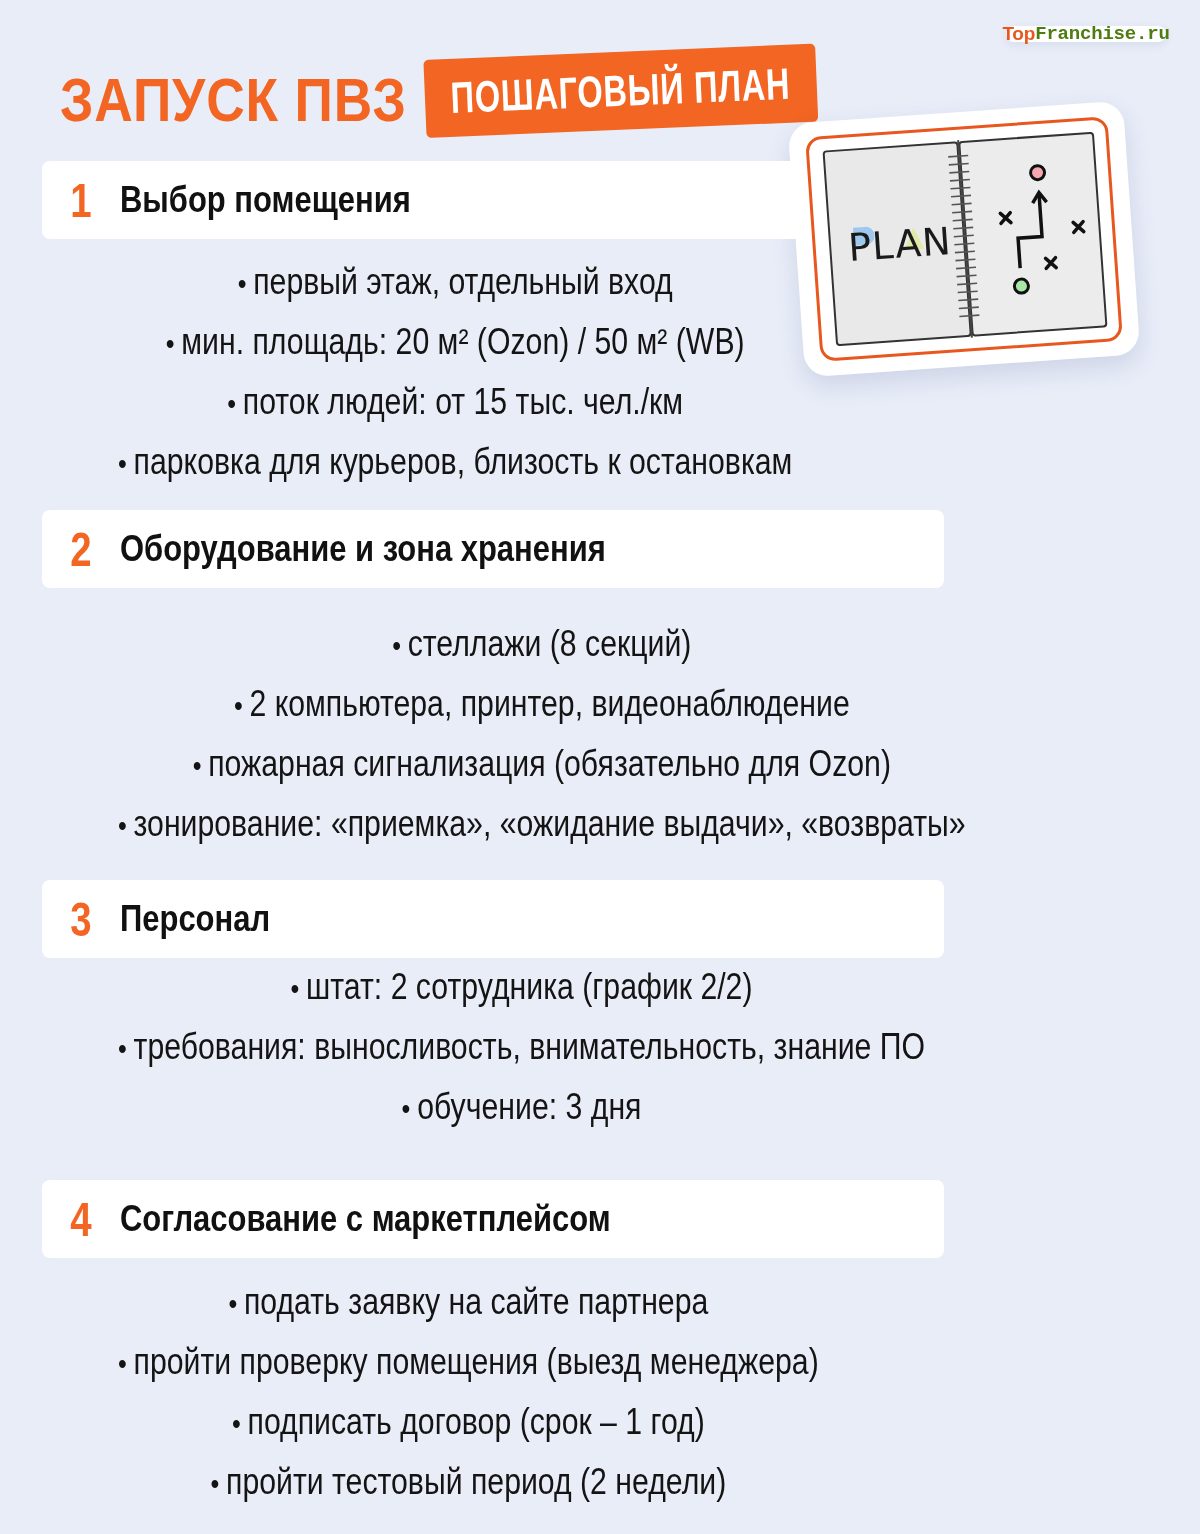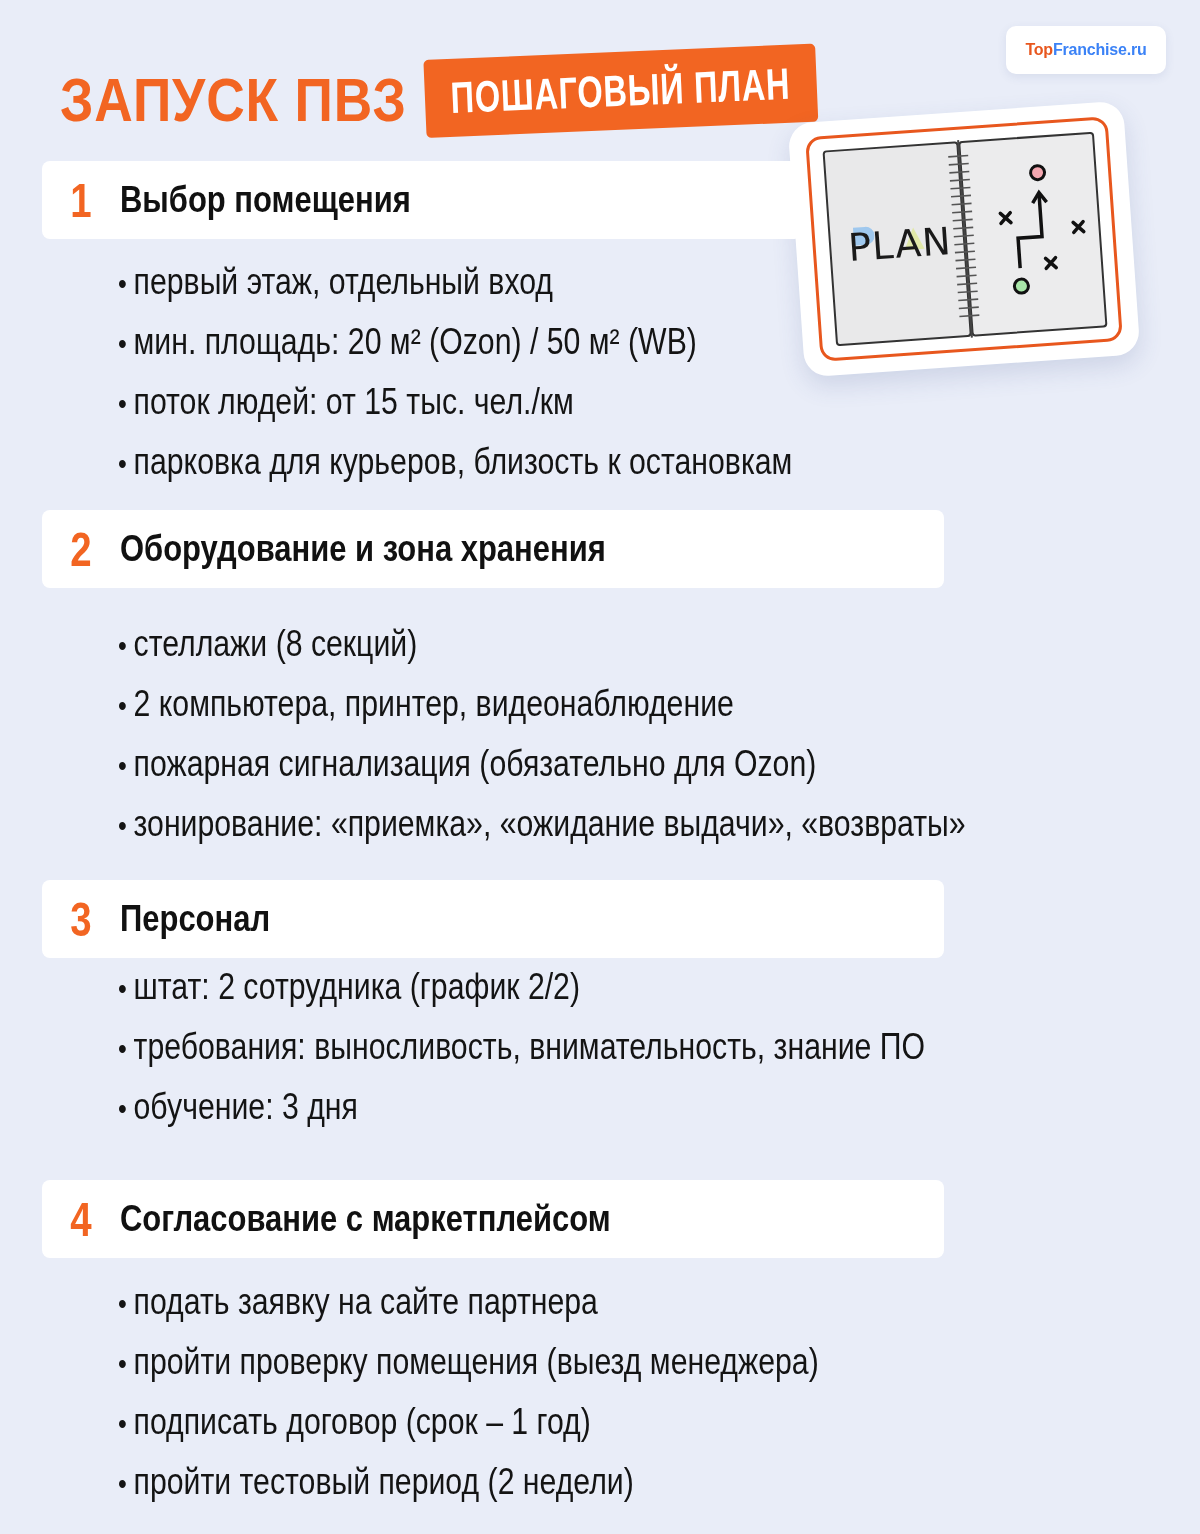--- a/index.html
+++ b/index.html
@@ -15,33 +15,33 @@
       font-family: "Liberation Sans", "DejaVu Sans", sans-serif;
       color: #111111;
     }
 
     
     .brand {
       position: absolute;
       left: 1006px;
       top: 26px;
       width: 160px;
-      height: 48px;
+      height: 16px;
       background: #ffffff;
       border-radius: 10px;
       box-shadow: 0 3px 10px rgba(60, 80, 140, 0.10);
       display: flex;
       align-items: center;
       justify-content: center;
-      font-size: 16px;
+      font-size: 19px;
       font-weight: 700;
       letter-spacing: -0.2px;
     }
     .brand .top { color: #E8571E; }
-    .brand .rest { color: #3b82f6; }
+    .brand .rest { color: #4d7c0f; font-family: Liberation Mono, monospace; }
 
     
     .title {
       position: absolute;
       left: 60px;
       top: 62px;
       font-size: 62px;
       font-weight: 700;
       color: #F26522;
       transform: scaleX(0.86);
@@ -128,20 +128,21 @@
       transform-origin: left center;
       white-space: nowrap;
     }
 
     .bullets {
       position: absolute;
       left: 118px;
       margin: 0;
       padding: 0;
       list-style: none;
+      text-align: center;
     }
     .bullets li {
       height: 60px;
       line-height: 60px;
       font-size: 36px;
       color: #141414;
       white-space: nowrap;
       transform: scaleX(0.84);
       transform-origin: left center;
     }

